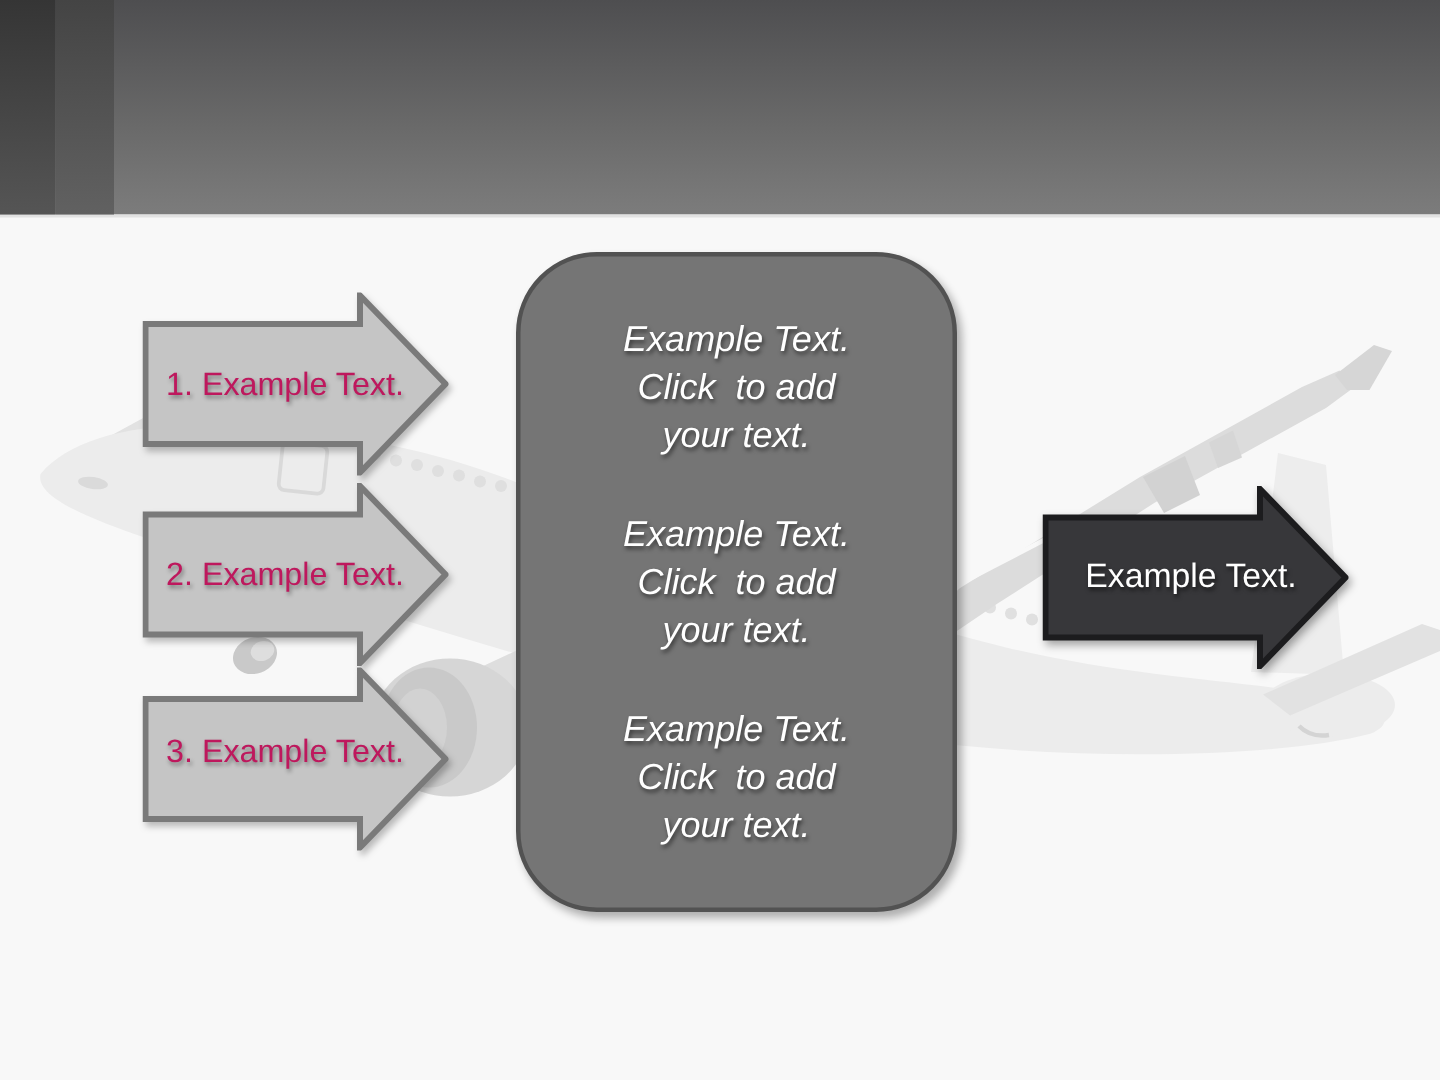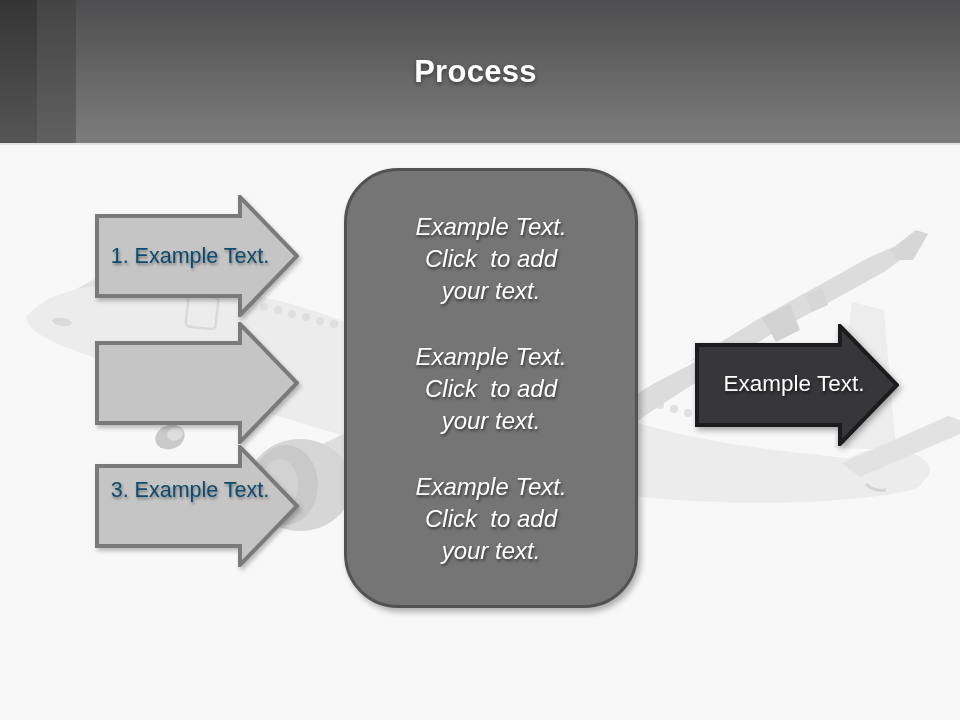--- a/index.html
+++ b/index.html
@@ -33,26 +33,26 @@
 
   
   .arrow-svg{position:absolute;width:204px;height:122px;
     filter:drop-shadow(2px 3px 2px rgba(0,0,0,.25));}
   .arrow1{left:95px;top:195px;}
   .arrow2{left:95px;top:322px;}
   .arrow3{left:95px;top:445px;}
   .arrow-label{
     position:absolute;left:99px;width:182px;height:80px;
     display:flex;align-items:center;justify-content:center;
-    color:#0c4a6e;font-size:21.5px;white-space:nowrap;
+    color:#be185d;font-size:21.5px;white-space:nowrap;
     text-shadow:1px 2px 3px rgba(0,0,0,.4);
   }
   .arrow-label.l1{top:216px;}
   .arrow-label.l2{top:343px;}
-  .arrow-label.l3{top:450px;}
+  .arrow-label.l3{top:461px;}
 
   
   .center-box{
     position:absolute;left:344px;top:168px;width:294px;height:440px;
     box-sizing:border-box;border:3px solid #525252;border-radius:54px;
     background:#757575;
     box-shadow:3px 4px 6px rgba(0,0,0,.3);
     display:flex;flex-direction:column;justify-content:space-between;
     padding:40px 18px 38px 18px;
   }
@@ -131,32 +131,32 @@
     <ellipse cx="886" cy="470" rx="44" ry="21" fill="#ececec"></ellipse>
     <path d="M866,484 q8,8 20,6" stroke="#d4d4d4" fill="none" stroke-width="3"></path>
 
     <polygon points="842,463 948,416 960,420 960,434 860,477" fill="#e2e2e2"></polygon>
   </svg>
 
   <div class="header">
     <div class="band1"></div>
     <div class="band2"></div>
     <div class="title-wrap">
-      <span class="title-bold">Process</span>
     </div>
   </div>
 
   <svg class="arrow-svg arrow1" viewBox="0 0 204 122">
     <polygon points="2,21 145,21 145,2 202,61 145,120 145,101 2,101" fill="#c5c5c5" stroke="#7a7a7a" stroke-width="4"></polygon>
   </svg>
   <div class="arrow-label l1">1. Example Text.</div>
 
   <svg class="arrow-svg arrow2" viewBox="0 0 204 122">
     <polygon points="2,21 145,21 145,2 202,61 145,120 145,101 2,101" fill="#c5c5c5" stroke="#7a7a7a" stroke-width="4"></polygon>
   </svg>
+  <div class="arrow-label l2">2. Example Text.</div>
 
   <svg class="arrow-svg arrow3" viewBox="0 0 204 122">
     <polygon points="2,21 145,21 145,2 202,61 145,120 145,101 2,101" fill="#c5c5c5" stroke="#7a7a7a" stroke-width="4"></polygon>
   </svg>
   <div class="arrow-label l3">3. Example Text.</div>
 
   <div class="center-box">
     <div class="box-block">Example Text.
 Click  to add
 your text.</div>

